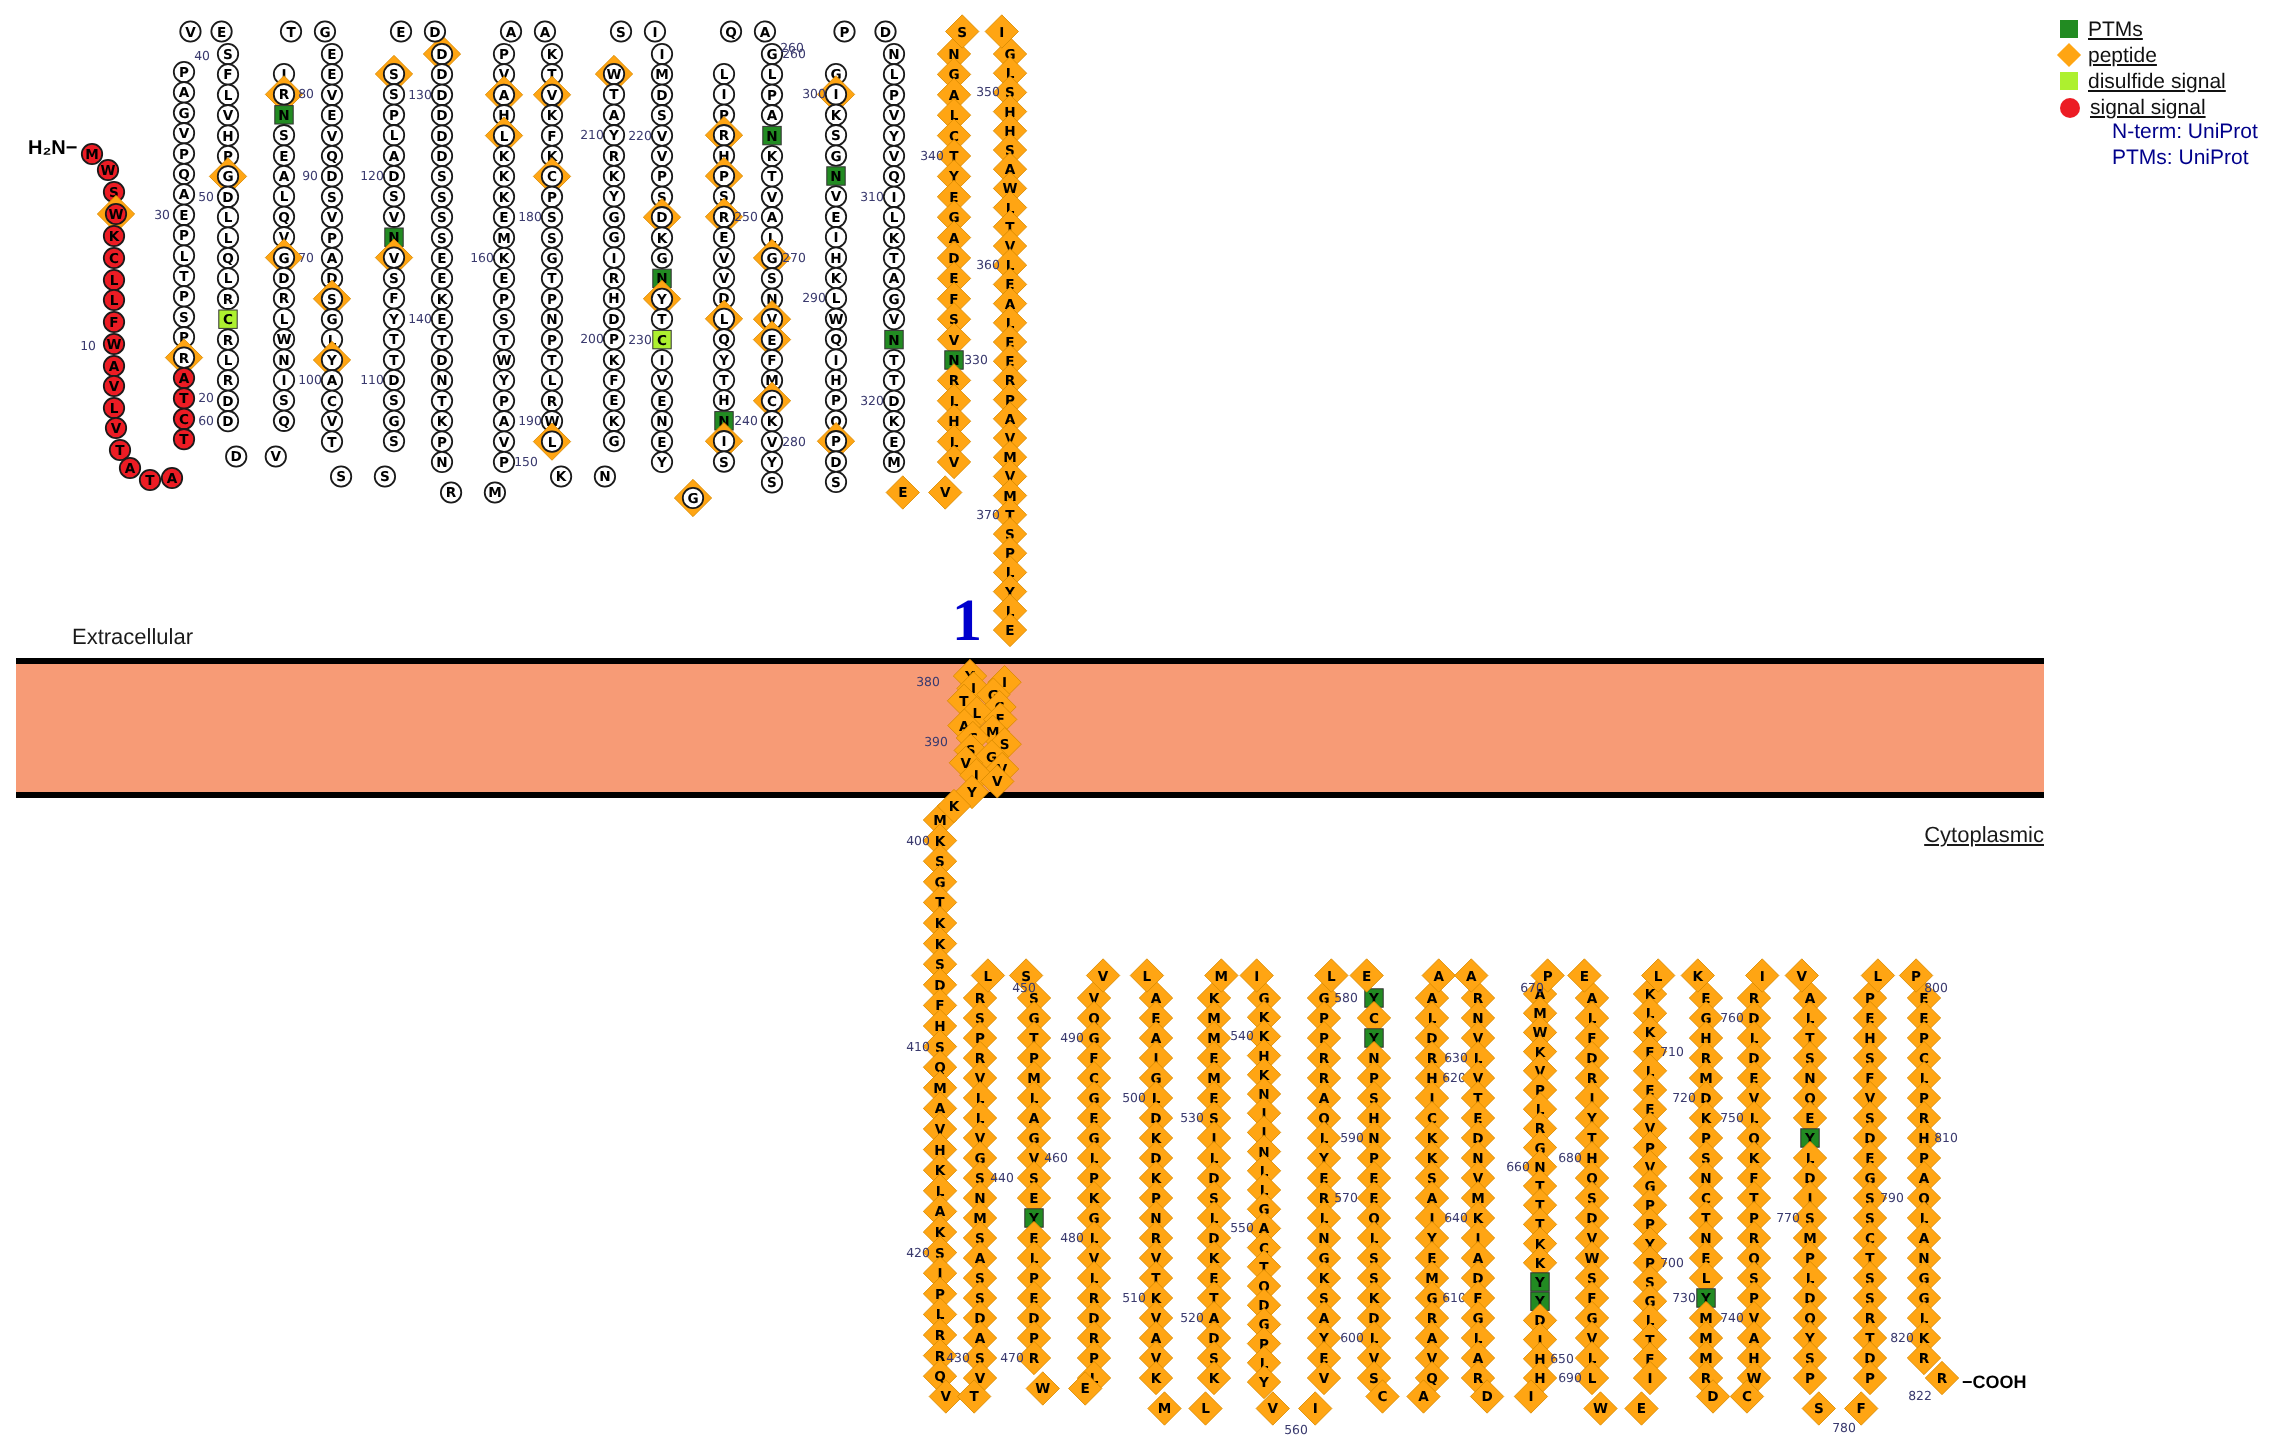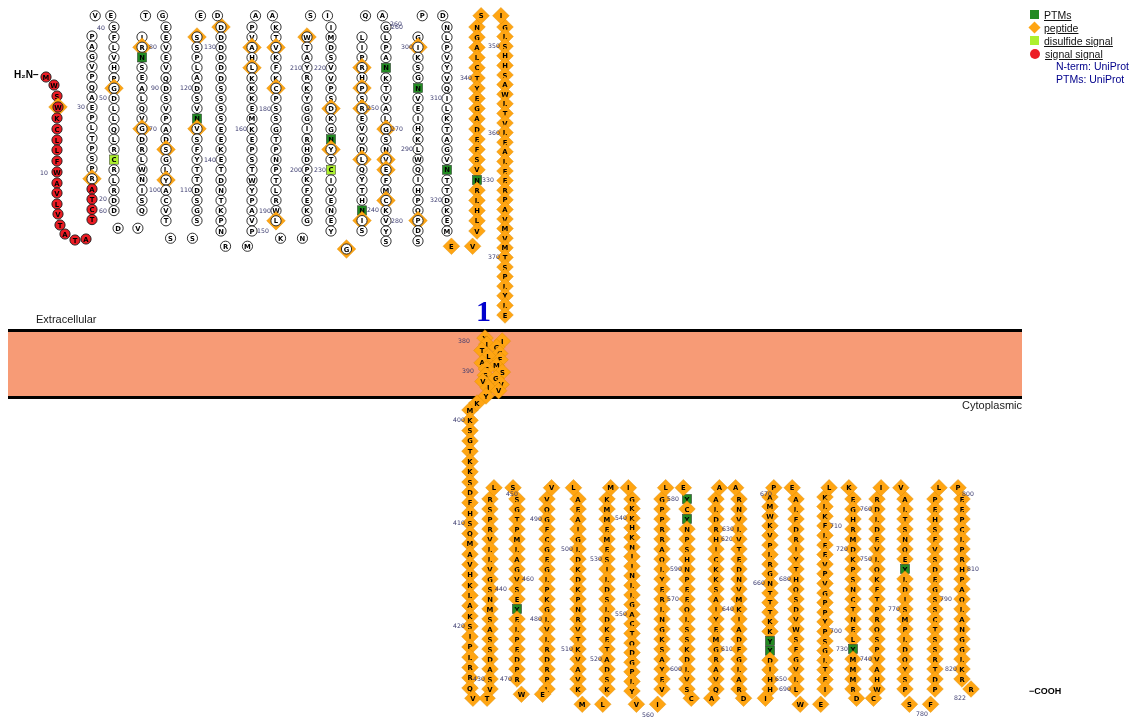--- a/index.html
+++ b/index.html
@@ -2,25 +2,25 @@
 <html><head>
 <meta charset="utf-8">
 <style>
   html,body{margin:0;padding:0;background:#fff;}
   .stage{position:relative;width:1140px;height:727px;background:#fff;overflow:hidden;
          font-family:"Liberation Sans","DejaVu Sans",sans-serif;}
   .membrane{position:absolute;left:8px;top:329px;width:1014px;height:64px;
             background:#F79B76;border-top:3px solid #000;border-bottom:3px solid #000;}
   .lbl{position:absolute;font-size:11px;color:#1a1a1a;}
   .lbl-extra{left:8px;top:313px;margin-left:28px;}
-  .lbl-cyto{right:118px;top:399px;}
+  .lbl-cyto{right:118px;top:412px;text-decoration:underline;}
   .tm-num{position:absolute;left:476px;top:294px;font-family:"Liberation Serif","DejaVu Serif",serif;
           font-weight:bold;font-size:30px;color:#0000CD;}
   .hn{position:absolute;left:14px;top:69px;font-size:10px;font-weight:bold;color:#000;}
-  .cooh{position:absolute;left:981px;top:686px;font-size:9px;font-weight:bold;color:#000;margin-left:48px;}
+  .cooh{position:absolute;left:981px;top:686px;font-size:9px;font-weight:bold;color:#000;}
   .legend{position:absolute;left:1030px;top:8px;}
   .legend .row{display:flex;align-items:center;gap:5px;height:13px;font-size:10.5px;color:#111;text-decoration:underline;}
   .sw{width:9px;height:9px;flex:0 0 9px;}
   .sw.diamond{transform:rotate(45deg) scale(0.95);}
   .sw.circle{border-radius:50%;width:10px;height:10px;flex-basis:10px;}
   .legend .note{font-size:10.5px;color:#00008B;line-height:13px;padding-left:26px;}
   svg#topo{position:absolute;left:0;top:0;}
 </style>
 </head>
 <body>

